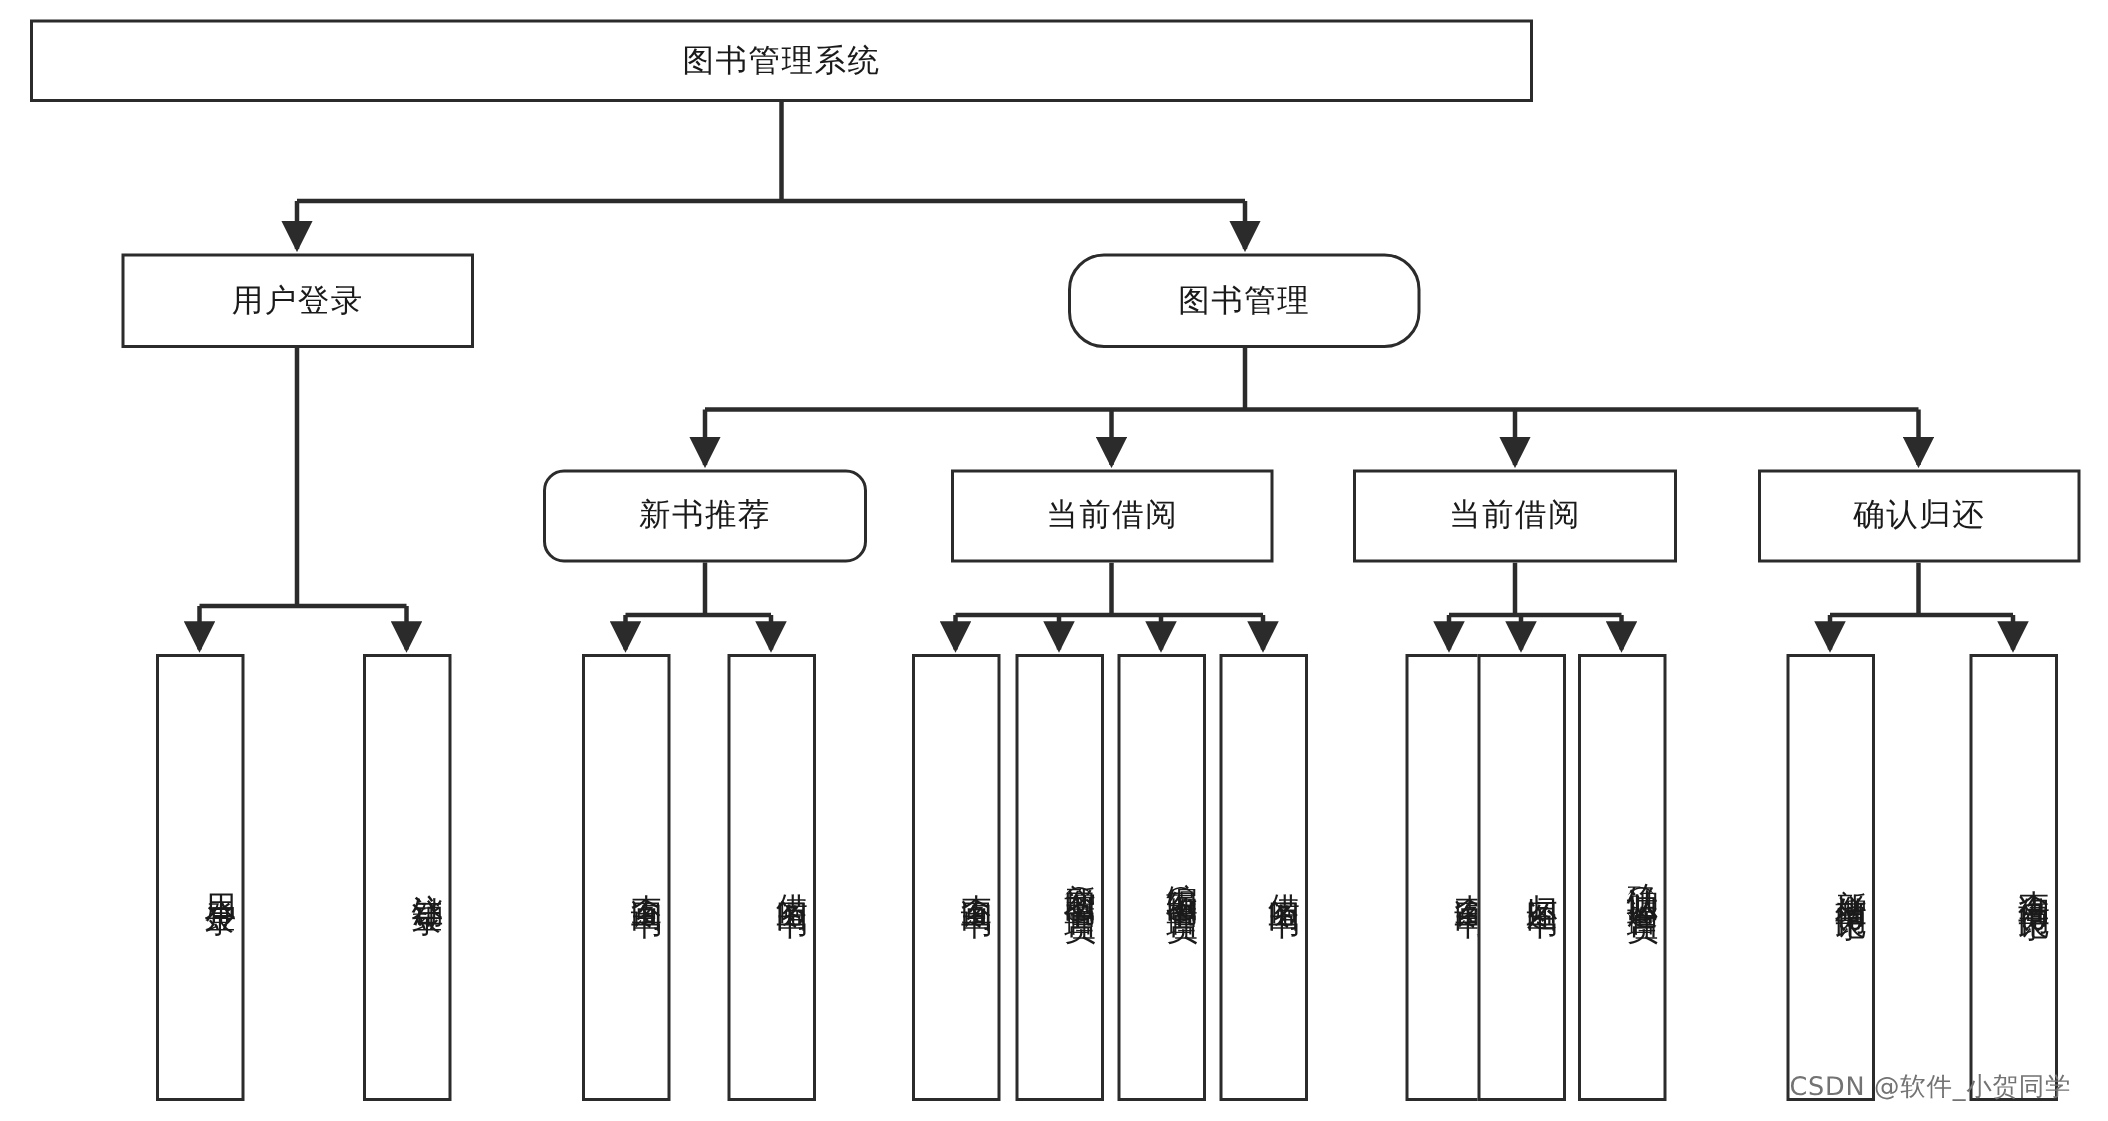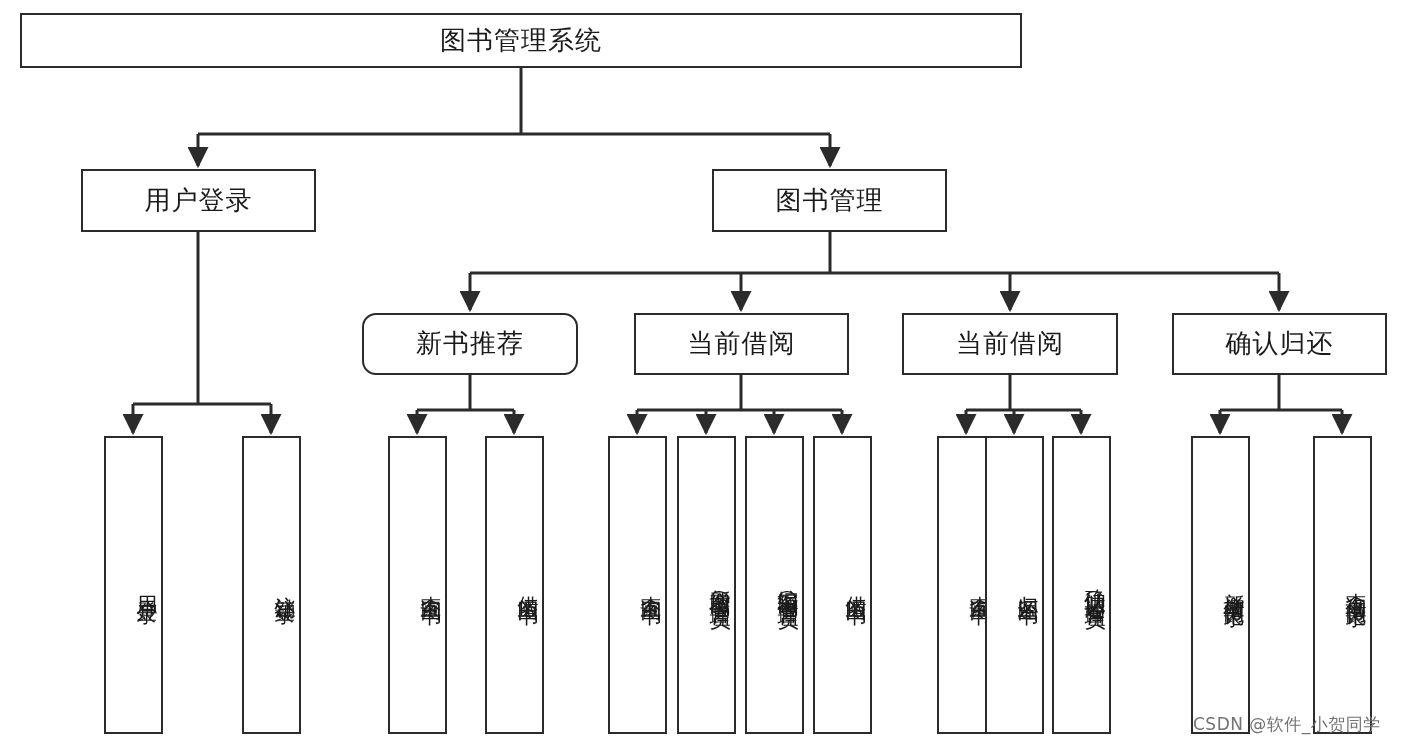--- a/index.html
+++ b/index.html
@@ -30,21 +30,21 @@
     position: absolute;
     box-sizing: border-box;
     background: #ffffff;
     border: 2px solid #2b2b2b;
     display: flex;
     align-items: center;
     justify-content: center;
     color: #1a1a1a;
   }
   .node.horiz {
-    font-size: 26px;
+    font-size: 21px;
     letter-spacing: 1px;
     line-height: 1.2;
   }
   .node.vert {
     writing-mode: vertical-rl;
     text-orientation: upright;
     font-size: 21px;
     letter-spacing: 3px;
     padding-top: 6px;
     padding-bottom: 6px;
@@ -121,21 +121,21 @@
     </g>
   </svg>
 
   <div class="node horiz" style="left:20px; top:13px; width:1002px; height:55px;">
     <span>图书管理系统</span>
   </div>
 
   <div class="node horiz" style="left:81px; top:169px; width:235px; height:63px;">
     <span>用户登录</span>
   </div>
-  <div class="node horiz" style="left:712px; top:169px; width:235px; height:63px;">
+  <div class="node horiz" style="left:712px; top:169px; width:235px; height:63px;border-radius:24px;">
     <span>图书管理</span>
   </div>
 
   <div class="node horiz" style="left:362px; top:313px; width:216px; height:62px;border-radius:14px;">
     <span>新书推荐</span>
   </div>
   <div class="node horiz" style="left:634px; top:313px; width:215px; height:62px;">
     <span>当前借阅</span>
   </div>
   <div class="node horiz" style="left:902px; top:313px; width:216px; height:62px;align-items:center;">

